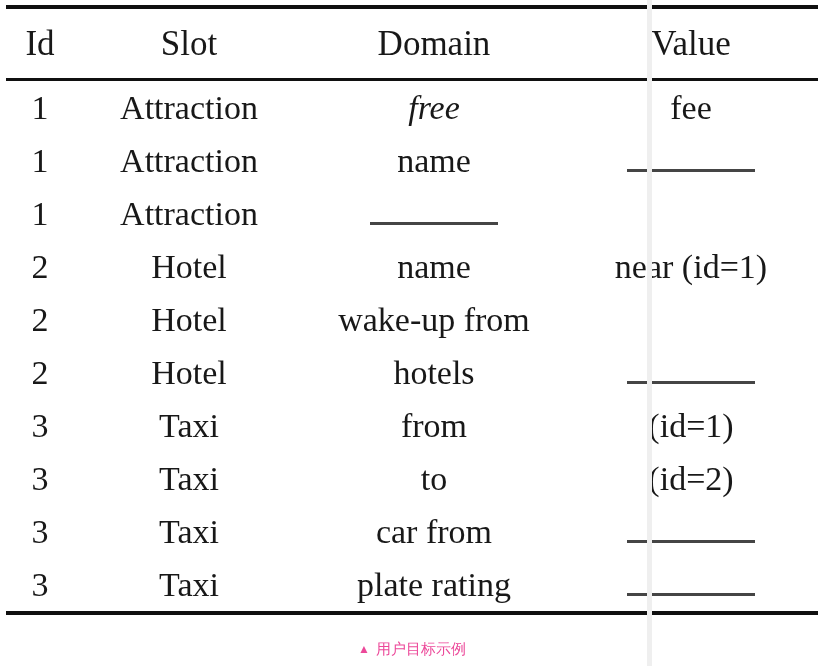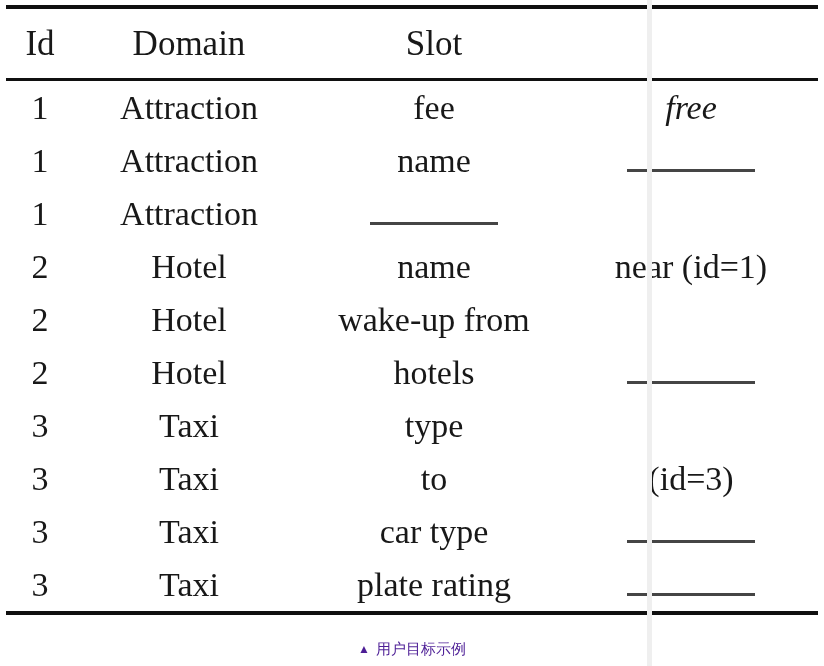--- a/index.html
+++ b/index.html
@@ -35,51 +35,52 @@
     width:128px;
     height:10px;
     border-bottom:3px solid #454545;
   }
 
   .caption {
     position:absolute; left:0; top:636px; width:824px; height:26px;
     text-align:center;
     font-family:"Liberation Sans", sans-serif;
     font-size:15px; line-height:26px;
-    color:#4c1d95;
+    color:#ec4899;
   }
   .caption .tri { font-size:12px; margin-right:6px; position:relative; top:-1px; }
 
   .edge-right {
     position:absolute; right:0; top:0; width:5px; height:666px;
     background:#efefef;
   }
 </style>
 </head>
 <body>
 
 <div class="figure">
 
   <div class="goal-table">
     <div class="rule top"></div>
 
     <div class="trow header-row">
       <div class="cell">Id</div>
+      <div class="cell">Slot</div>
       <div class="cell">Domain</div>
-      <div class="cell">Slot</div>
+      <div class="cell">Value</div>
     </div>
 
     <div class="rule mid"></div>
 
     <div id="table-body">
   <div class="trow body-row">
     <div class="cell c-id">1</div>
     <div class="cell c-domain">Attraction</div>
+    <div class="cell c-value v-italic">free</div>
     <div class="cell c-slot">fee</div>
-    <div class="cell c-value v-italic">free</div>
   </div>
 
   <div class="trow body-row">
     <div class="cell c-id">1</div>
     <div class="cell c-domain">Attraction</div>
     <div class="cell c-slot">name</div>
     <div class="cell c-value"><span class="blank"></span></div>
   </div>
 
   <div class="trow body-row">
@@ -104,34 +105,35 @@
   <div class="trow body-row">
     <div class="cell c-id">2</div>
     <div class="cell c-domain">Hotel</div>
     <div class="cell c-slot">hotels</div>
     <div class="cell c-value"><span class="blank"></span></div>
   </div>
 
   <div class="trow body-row">
     <div class="cell c-id">3</div>
     <div class="cell c-domain">Taxi</div>
-    <div class="cell c-slot">type</div>
+    <div class="cell c-slot">from</div>
+    <div class="cell c-value v-bold">(id=1)</div>
   </div>
 
   <div class="trow body-row">
     <div class="cell c-id">3</div>
     <div class="cell c-domain">Taxi</div>
     <div class="cell c-slot">to</div>
-    <div class="cell c-value v-bold">(id=3)</div>
+    <div class="cell c-value v-bold">(id=2)</div>
   </div>
 
   <div class="trow body-row">
     <div class="cell c-id">3</div>
     <div class="cell c-domain">Taxi</div>
-    <div class="cell c-slot">car type</div>
+    <div class="cell c-slot">car from</div>
     <div class="cell c-value"><span class="blank"></span></div>
   </div>
 
   <div class="trow body-row">
     <div class="cell c-id">3</div>
     <div class="cell c-domain">Taxi</div>
     <div class="cell c-slot">plate rating</div>
     <div class="cell c-value"><span class="blank"></span></div>
   </div>
 </div>

